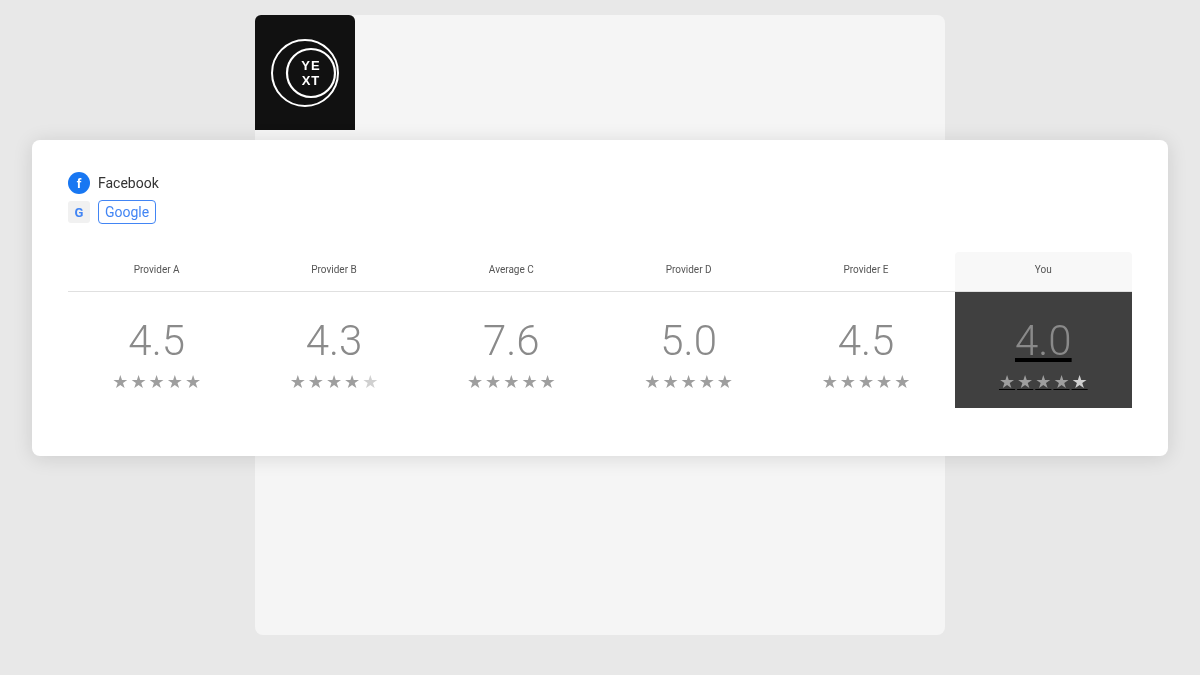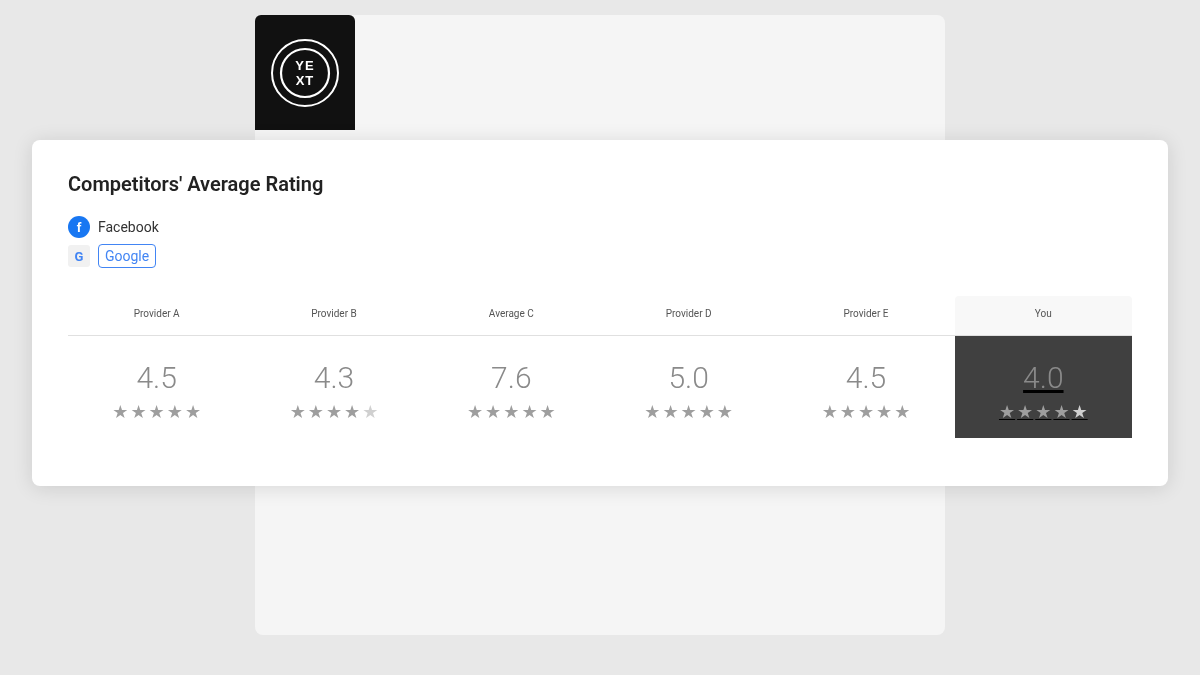--- a/index.html
+++ b/index.html
@@ -40,21 +40,21 @@
       z-index: 2;
     }
 
     .yext-logo-inner {
       width: 68px;
       height: 68px;
       border: 2.5px solid white;
       border-radius: 50%;
       display: flex;
       align-items: center;
-      justify-content: center;
+      justify-content: flex-end;
       color: #fca5a5;
       font-size: 16px;
       font-weight: 700;
       letter-spacing: 1px;
       line-height: 1.1;
       text-align: center;
     }
 
     
     .main-card {
@@ -157,21 +157,21 @@
       text-align: center;
       vertical-align: top;
     }
 
     .you-col {
       background: #404040;
       text-decoration: underline;
     }
 
     .rating-number {
-      font-size: 30px;
+      font-size: 42px;
       font-weight: 300;
       color: #8a8a8a;
       display: block;
       margin-bottom: 6px;
     }
 
     .stars {
       display: flex;
       justify-content: center;
       gap: 2px;
@@ -194,21 +194,20 @@
   <div class="yext-logo-inner">
     <svg width="52" height="52" viewBox="0 0 52 52" fill="none" xmlns="http://www.w3.org/2000/svg">
       <circle cx="26" cy="26" r="24" stroke="white" stroke-width="2.2" fill="none"></circle>
       <text x="26" y="23" text-anchor="middle" font-family="Arial, sans-serif" font-size="13" font-weight="700" fill="white">YE</text>
       <text x="26" y="38" text-anchor="middle" font-family="Arial, sans-serif" font-size="13" font-weight="700" fill="white">XT</text>
     </svg>
   </div>
 </div>
 
 <div class="main-card">
-  <div class="card-title">Competitors' Average Rating</div>
 
   <div class="filters">
     <div class="filter-item">
       <div class="fb-icon">f</div>
       <span>Facebook</span>
     </div>
     <div class="filter-item">
       <div class="google-icon">G</div>
       <span class="filter-label-google">Google</span>
     </div>

